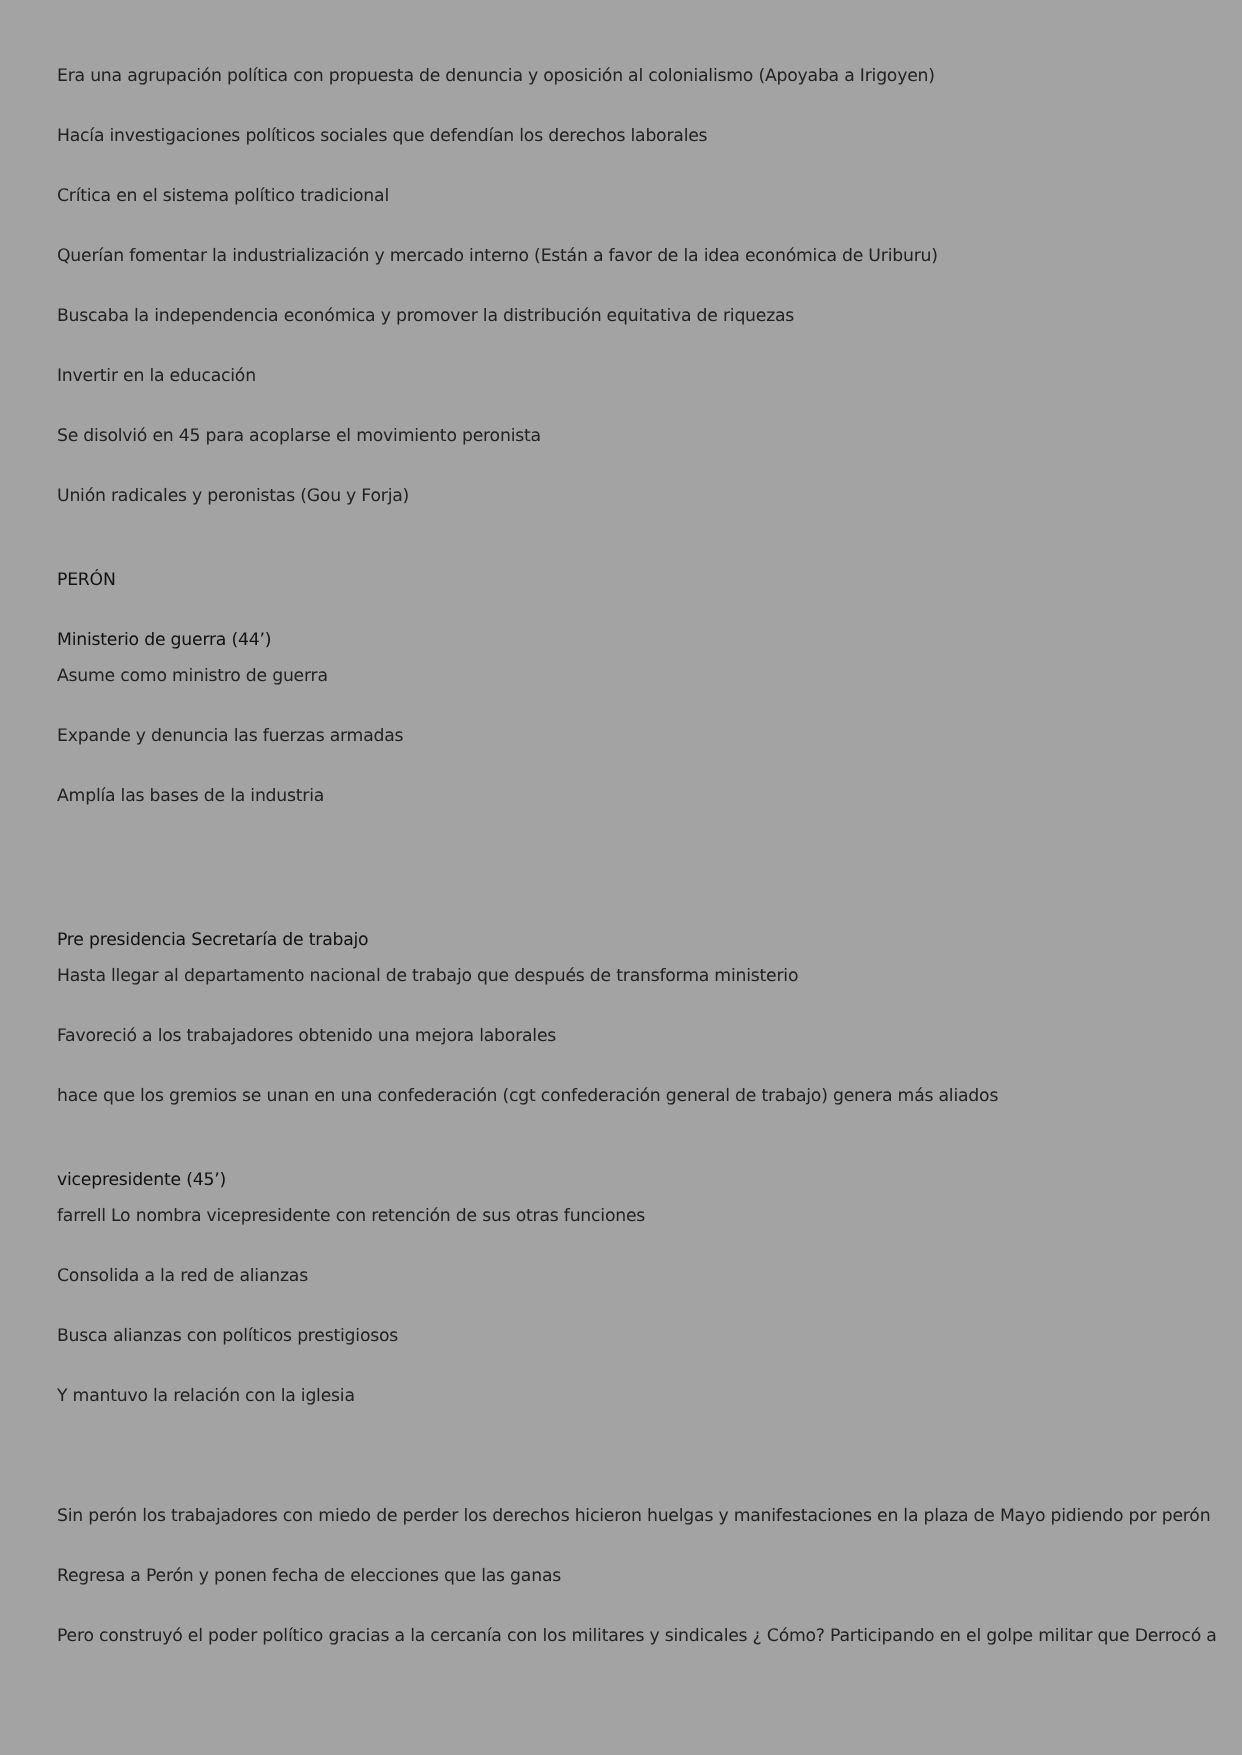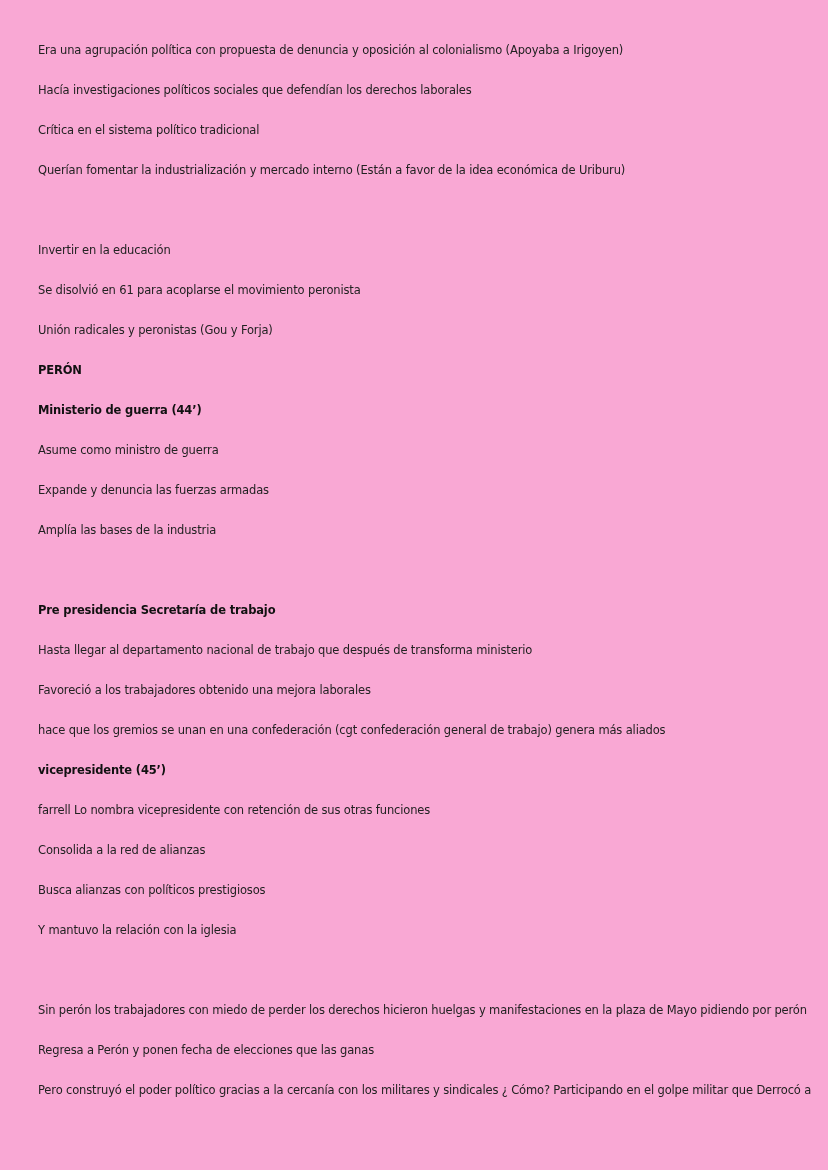--- a/index.html
+++ b/index.html
@@ -13,46 +13,48 @@
       overflow: hidden;
       position: relative;
       font-family: "DejaVu Sans", sans-serif;
       color: #1f1f1f;
     }
     .page {
       position: absolute;
       left: 0; top: 0;
       width: 828px;
       height: 1170px;
-      background: #f9a8d4;
+      background: #a3a3a3;
     }
     .line {
       position: absolute;
       left: 38px;
       font-size: 11.5px;
       line-height: 14px;
       white-space: nowrap;
       letter-spacing: -0.15px;
       color: #222222;
     }
     .line.bold {
-      font-weight: bold;
+      font-weight: normal;
       color: #111111;
+      margin-top: 16px;
     }
   </style>
 </head>
 <body>
 
 <div class="page">
   <div class="line" style="top:43px">Era una agrupación política con propuesta de denuncia y oposición al colonialismo (Apoyaba a Irigoyen)</div>
   <div class="line" style="top:83px">Hacía  investigaciones políticos sociales que defendían los derechos laborales</div>
   <div class="line" style="top:123px">Crítica en el sistema político tradicional</div>
   <div class="line" style="top:163px">Querían fomentar la industrialización y mercado interno (Están a favor de la idea económica de Uriburu)</div>
+  <div class="line" style="top:203px">Buscaba la independencia económica y promover la distribución equitativa de riquezas</div>
   <div class="line" style="top:243px">Invertir en la educación</div>
-  <div class="line" style="top:283px">Se disolvió en 61 para acoplarse el movimiento peronista</div>
+  <div class="line" style="top:283px">Se disolvió en 45 para acoplarse el movimiento peronista</div>
   <div class="line" style="top:323px">Unión radicales y peronistas (Gou y Forja)</div>
   <div class="line bold" style="top:363px">PERÓN</div>
   <div class="line bold" style="top:403px">Ministerio de guerra (44’)</div>
   <div class="line" style="top:443px">Asume como ministro de guerra</div>
   <div class="line" style="top:483px">Expande y denuncia las fuerzas armadas</div>
   <div class="line" style="top:523px">Amplía las bases de la industria</div>
   <div class="line bold" style="top:603px">Pre presidencia Secretaría de trabajo</div>
   <div class="line" style="top:643px">Hasta llegar al departamento nacional de trabajo que después de transforma ministerio</div>
   <div class="line" style="top:683px">Favoreció a los trabajadores obtenido una mejora laborales</div>
   <div class="line" style="top:723px">hace que los gremios se unan en una confederación (cgt confederación general de trabajo) genera más aliados</div>

